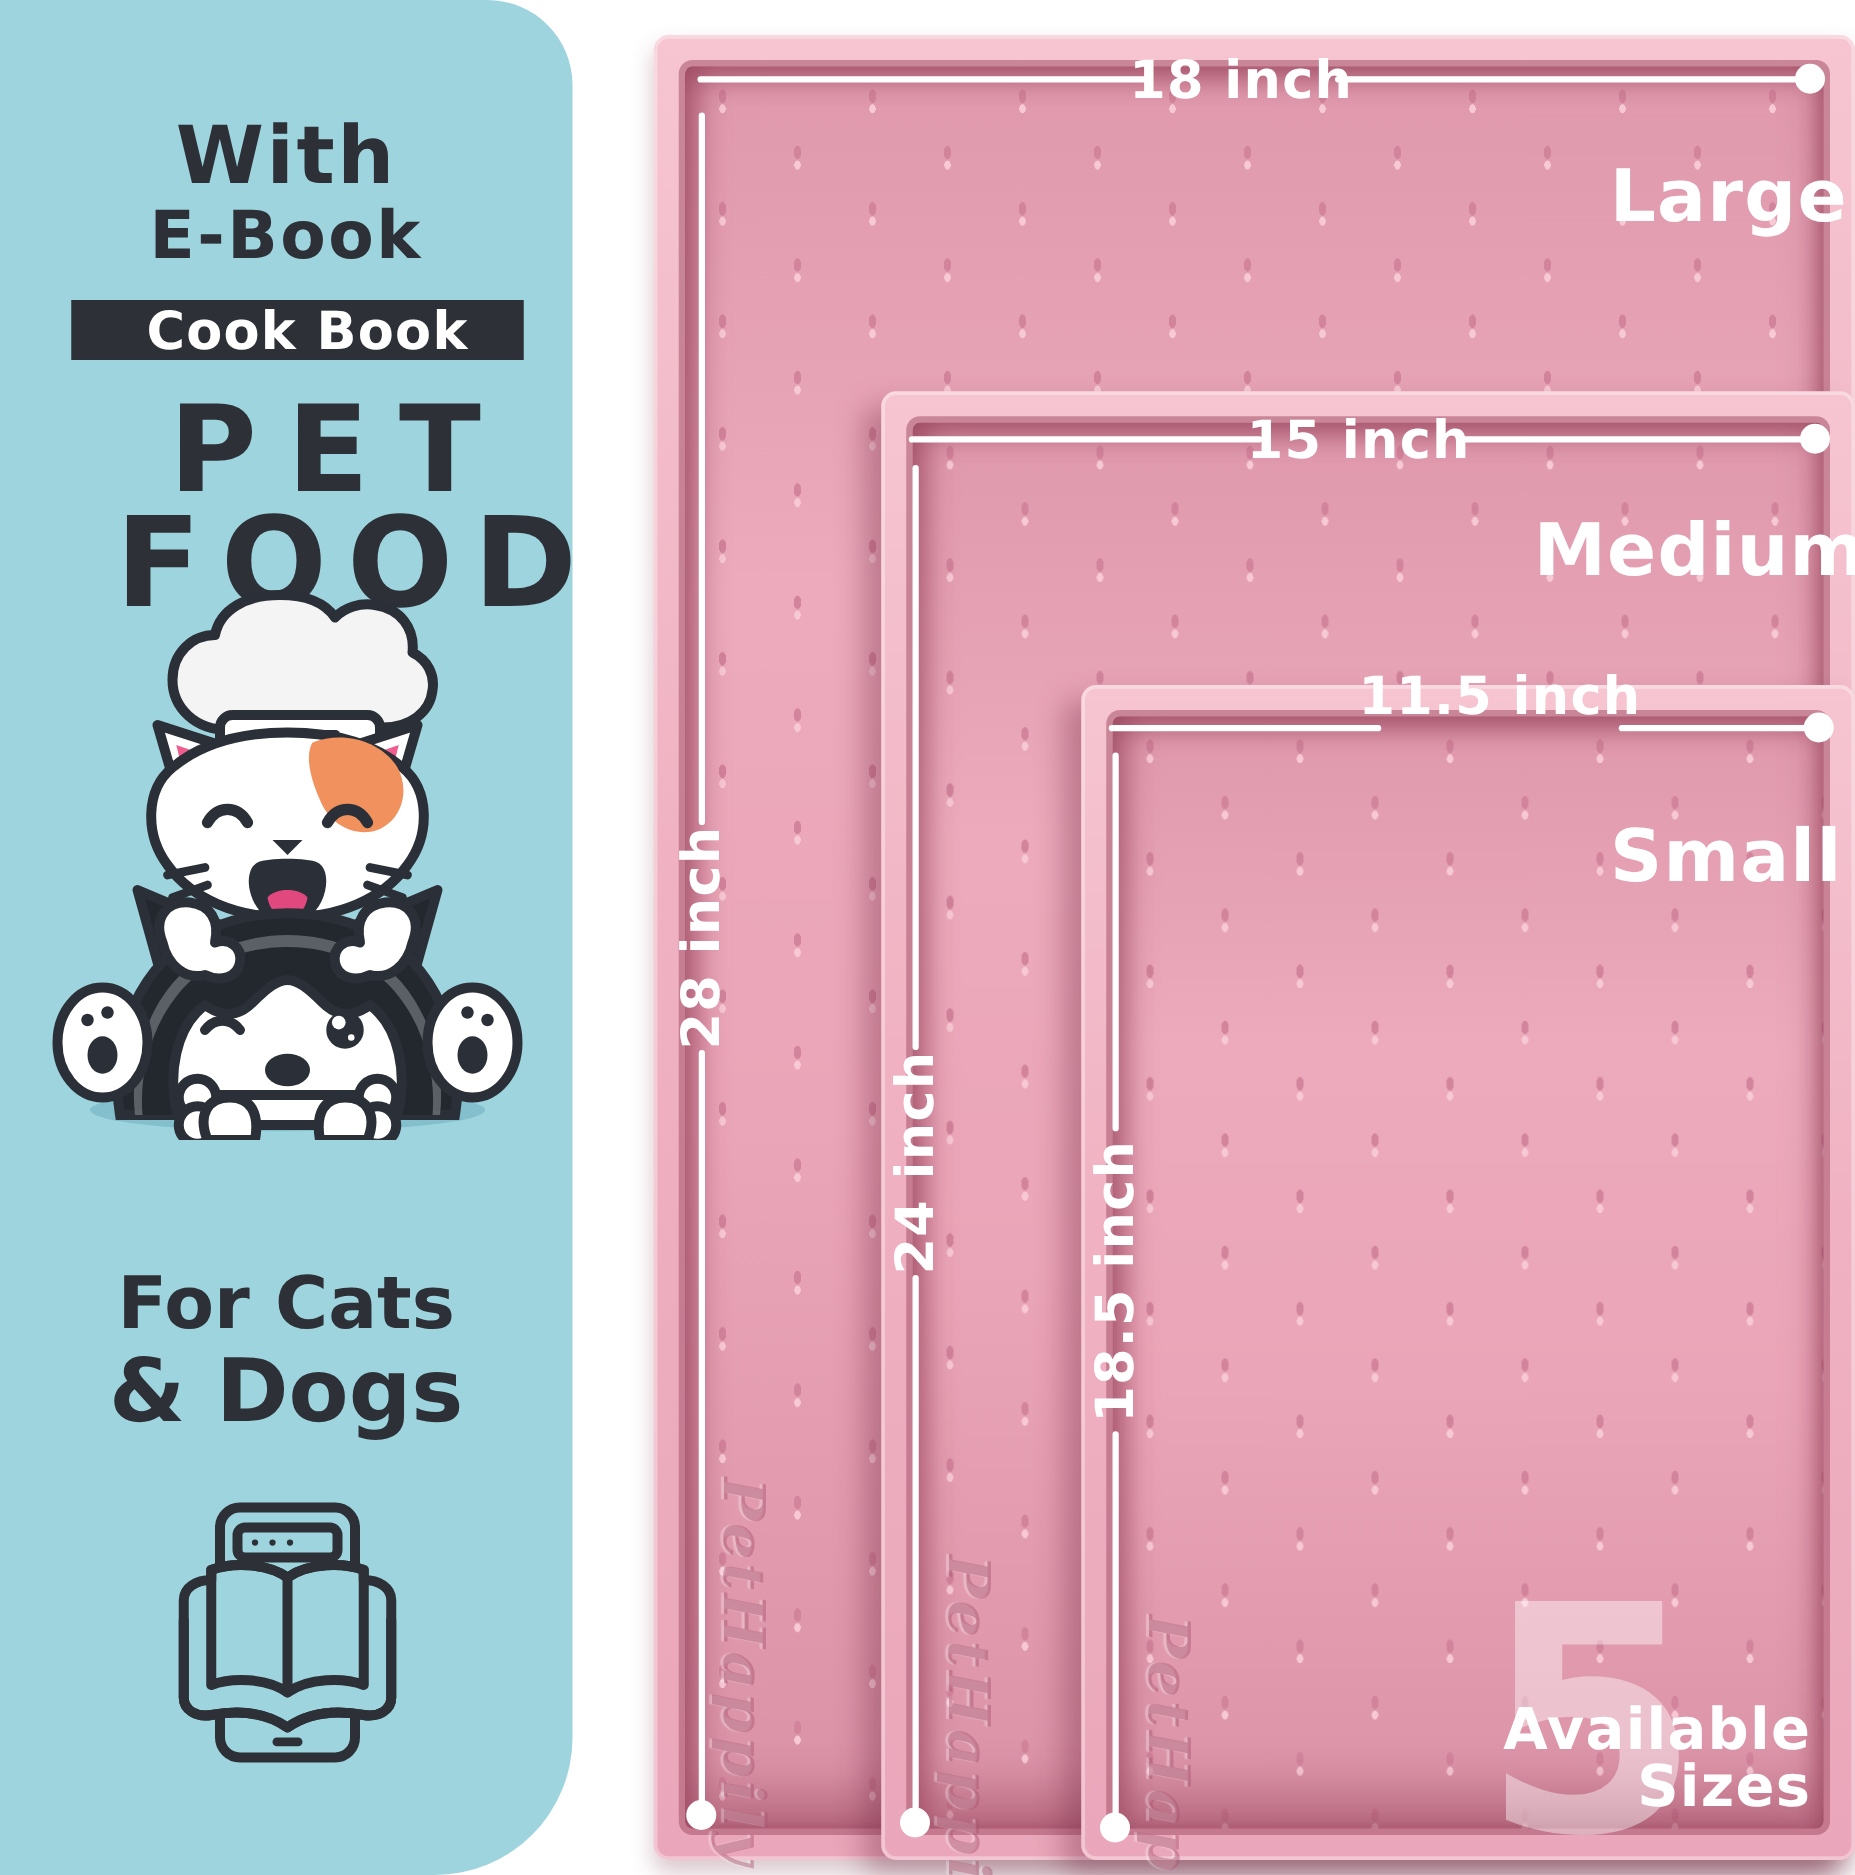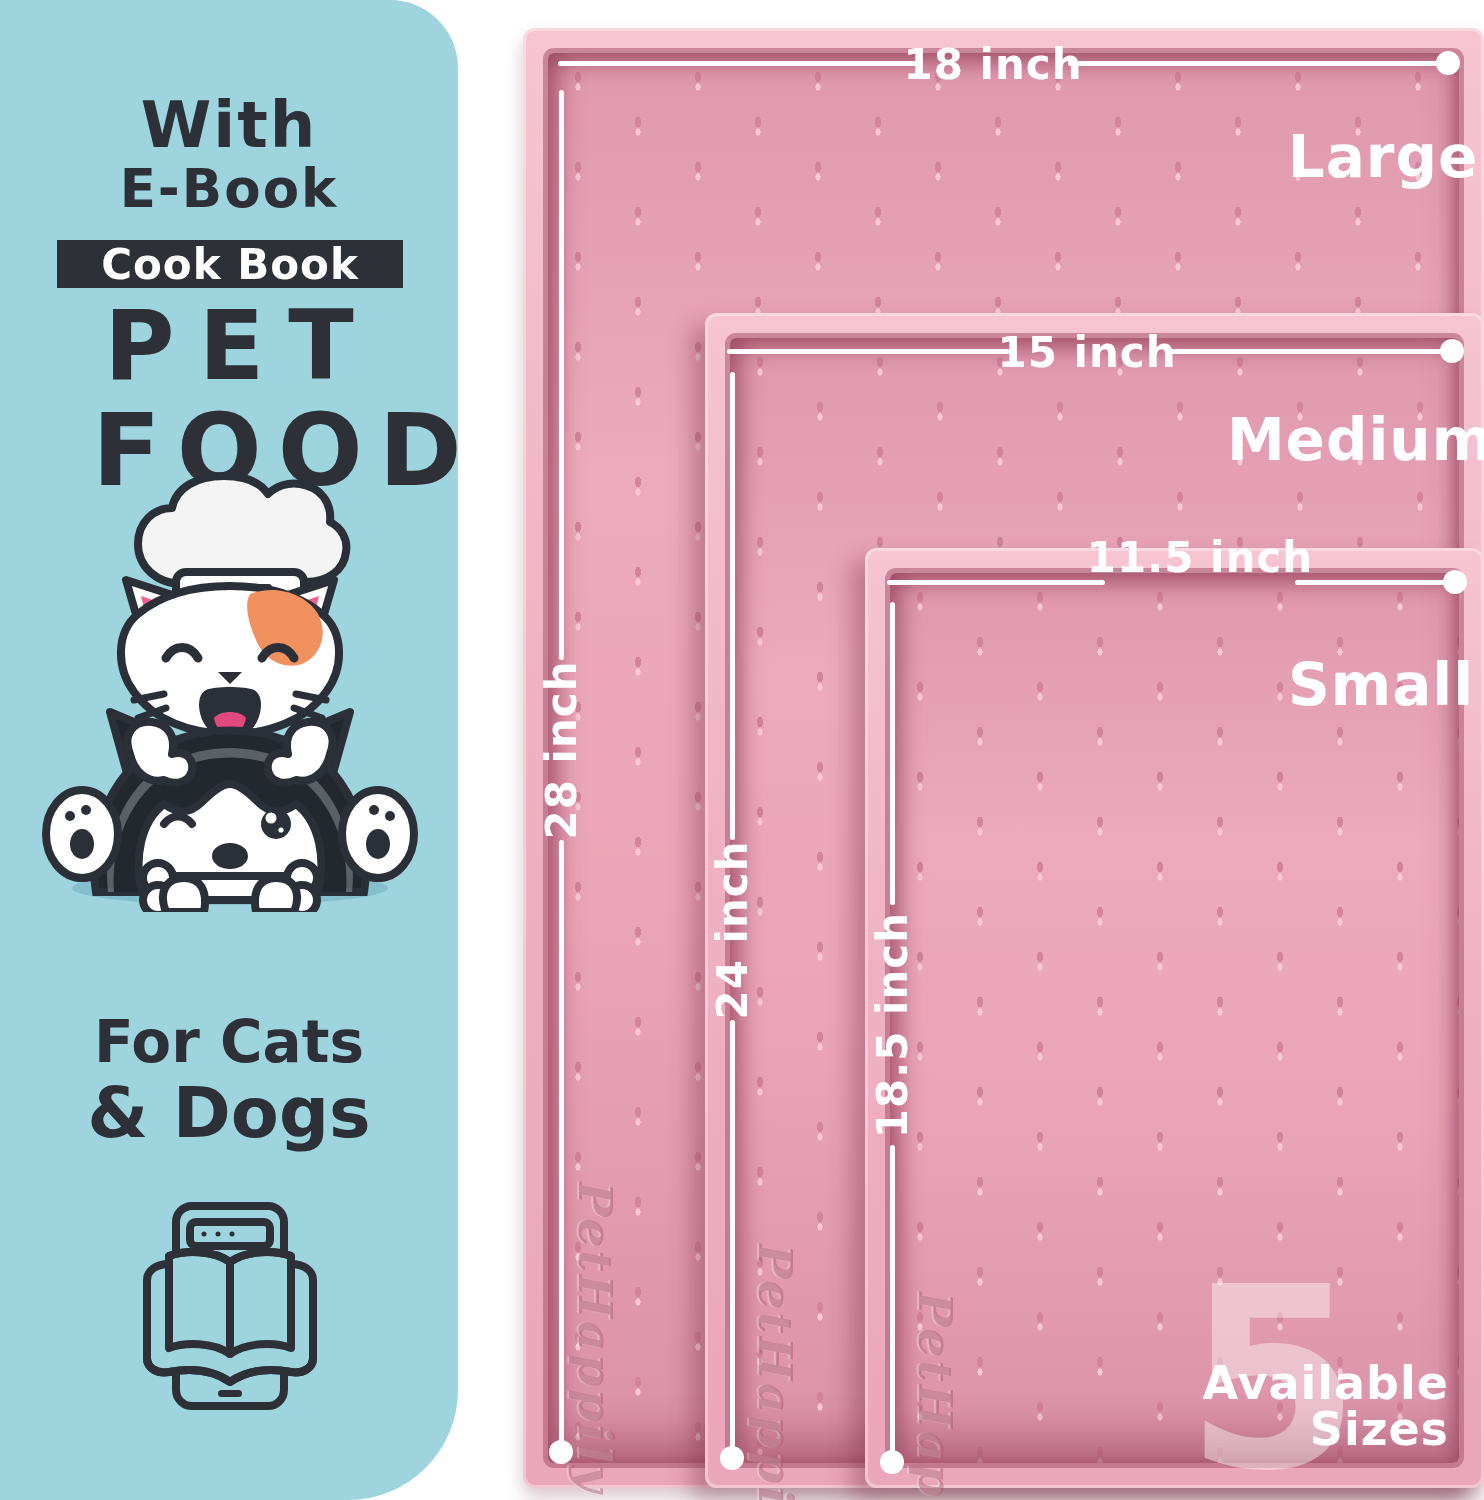--- a/index.html
+++ b/index.html
@@ -10,23 +10,23 @@
   
   .panel{
     position:absolute;left:0;top:0;width:458px;height:1500px;
     background:#9ed4de;border-radius:0 68px 110px 0;
   }
   .panel .txt{position:absolute;left:0;width:458px;text-align:center;color:#2d3137;font-weight:700;}
   .with-line1{top:88px;font-size:64px;letter-spacing:2px;}
   .with-line2{top:158px;font-size:53px;letter-spacing:2px;}
   .badge{
     position:absolute;left:57px;top:240px;width:346px;height:48px;background:#2d3137;
-    color:#ffffff;font-weight:700;font-size:42px;text-align:center;line-height:50px;letter-spacing:1px;
-  }
-  .title1{top:290px;font-size:96px;letter-spacing:24px;text-indent:24px;}
+    color:#ffffff;font-weight:700;font-size:42px;text-align:center;line-height:50px;letter-spacing:1px;padding-left:16px;
+  }
+  .title1{top:304px;font-size:96px;letter-spacing:24px;text-indent:24px;padding-left:31px;}
   .title2{top:392px;font-size:100px;letter-spacing:16px;text-indent:16px;margin-left:48px;}
   .aud1{top:1008px;font-size:58px;}
   .aud2{top:1072px;font-size:70px;}
   .illo{position:absolute;left:38px;top:472px;width:384px;height:440px;}
   .ebook{position:absolute;left:133px;top:1200px;width:194px;height:212px;}
   
   .mat{position:absolute;border-radius:12px;
     background:linear-gradient(180deg,#f6c5d1 0%,#f0b2c2 45%,#eaa6ba 100%);
     box-shadow:inset 0 0 0 3px rgba(255,255,255,0.35), -14px 12px 22px rgba(110,35,60,0.35);}
   .mat.large{left:523px;top:28px;width:961px;height:1460px;box-shadow:inset 0 0 0 3px rgba(255,255,255,0.35),0 10px 18px rgba(110,35,60,0.25);}

